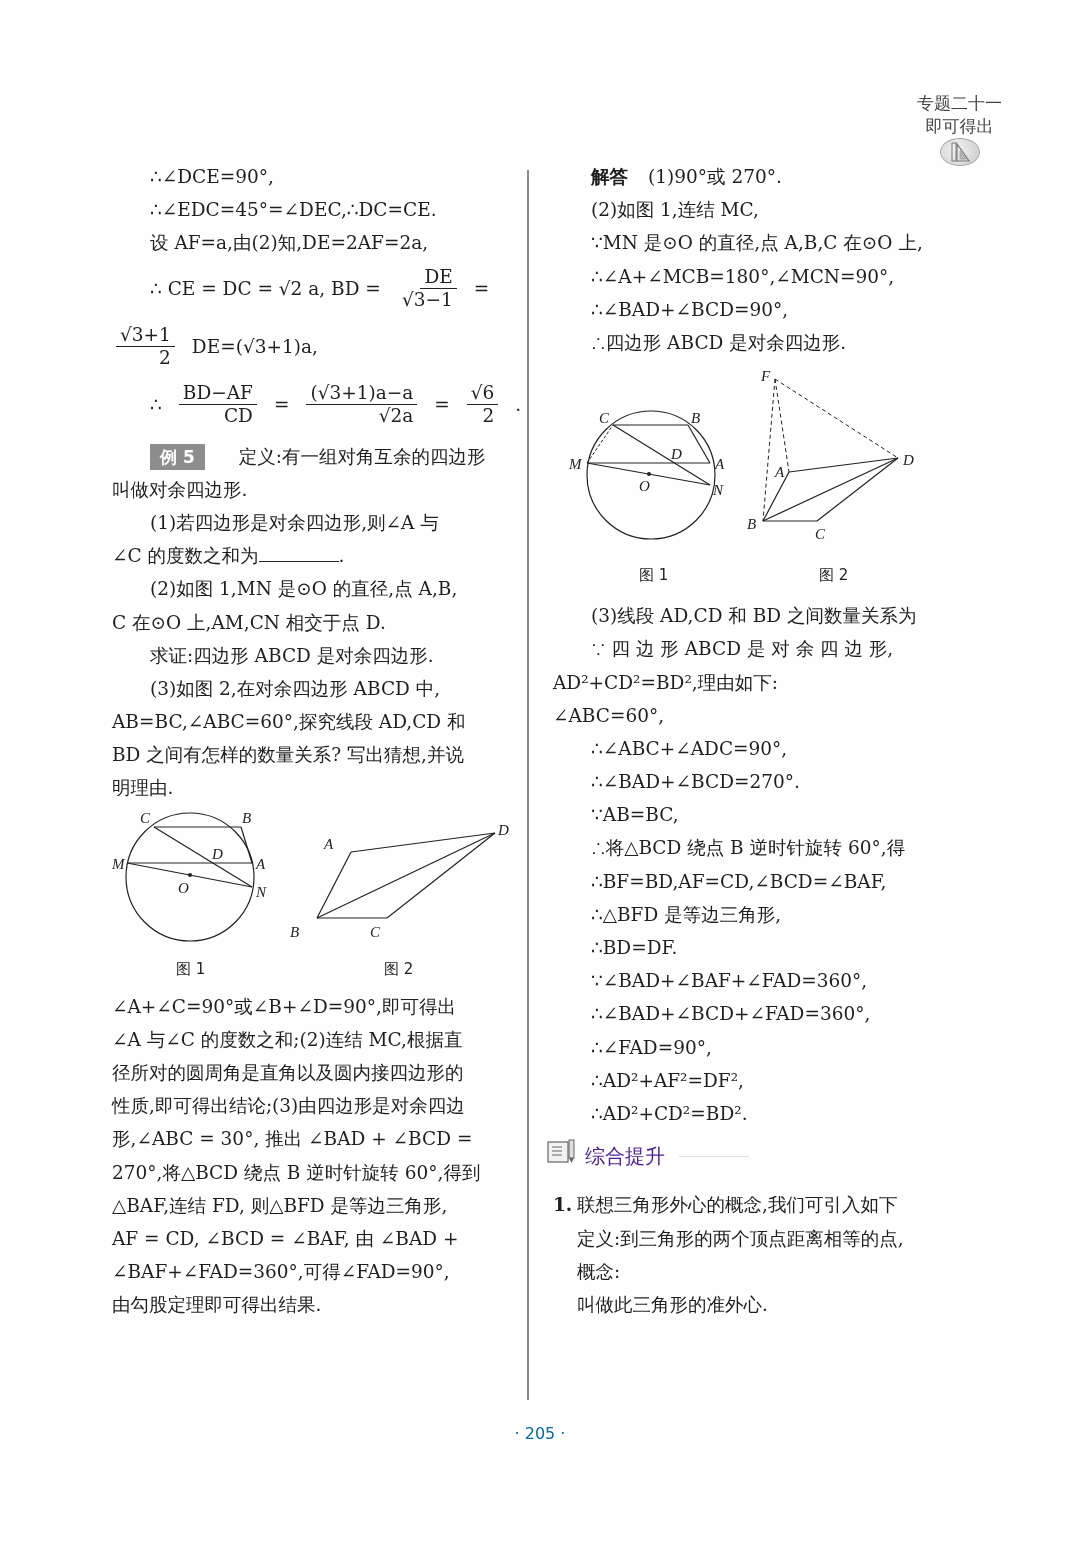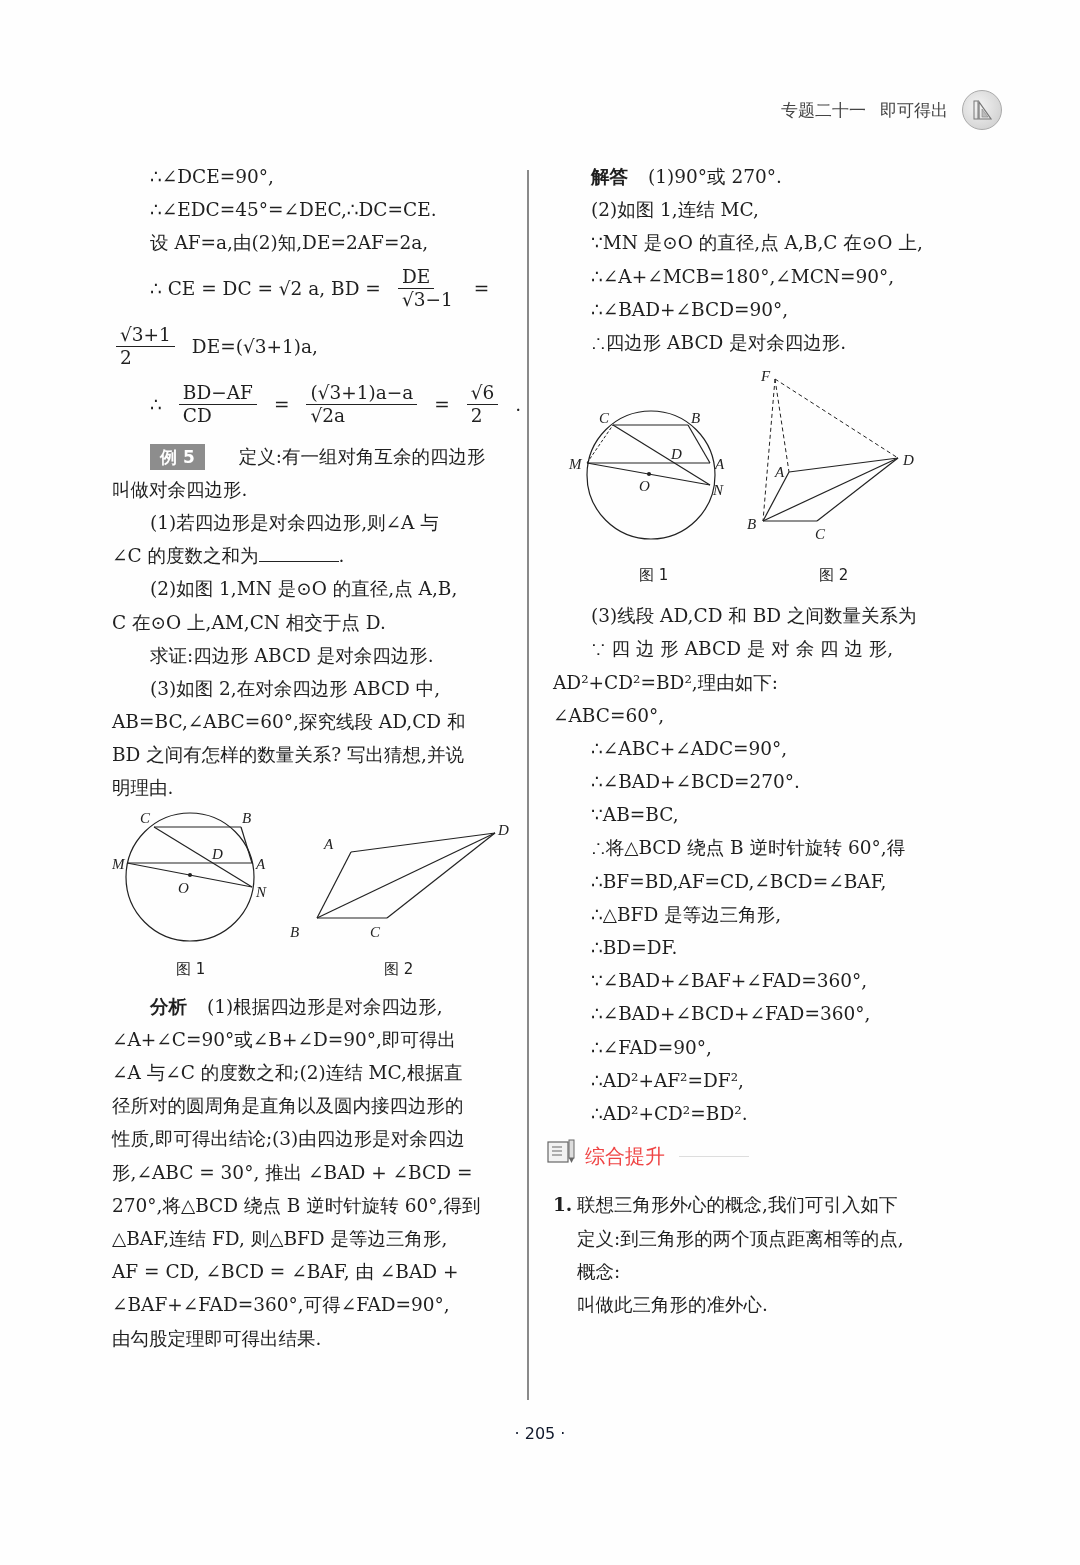--- a/index.html
+++ b/index.html
@@ -3,58 +3,58 @@
 <meta charset="utf-8">
 <style>
   html, body { margin: 0; padding: 0; }
   body {
     width: 1080px; height: 1565px; position: relative; overflow: hidden;
     background: #fefefe; color: #1f1f1f;
     font-family: "DejaVu Serif", "Liberation Serif", serif;
   }
   .header {
     position: absolute; top: 92px; right: 78px; height: 36px;
-    display: flex; align-items: center; gap: 14px;
+    display: flex; align-items: center; 
     font-family: "DejaVu Sans", "Liberation Sans", sans-serif;
-    font-size: 17px; color: #444;
+    font-size: 17px; color: #444; flex-direction: column;
   }
   .header-icon {
     width: 38px; height: 38px; border-radius: 50%;
     background: radial-gradient(circle at 40% 40%, #f4f4f4, #c9c9c9);
     border: 1px solid #aaa; display: flex; align-items: center; justify-content: center;
   }
   .col { position: absolute; top: 160px; font-size: 18.5px; line-height: 33.2px; }
   .col.left { left: 112px; width: 392px; }
   .col.right { left: 553px; width: 400px; }
   .divider { position: absolute; left: 527px; top: 170px; width: 2px; height: 1230px; background: #8a8a8a; }
   .line { white-space: nowrap; height: 33.2px; }
   .ind { padding-left: 38px; }
-  .frac { display: inline-flex; flex-direction: column; align-items: flex-start; vertical-align: middle; line-height: 22px; margin: 0 4px; }
+  .frac { display: inline-flex; flex-direction: column; align-items: flex-end; vertical-align: middle; line-height: 22px; margin: 0 4px; }
   .frac .num { border-bottom: 1px solid #222; padding: 0 4px; }
   .frac .den { padding: 0 4px; }
   .tall { height: 58px; display: flex; align-items: center; white-space: nowrap; gap: 13px; }
   .badge {
     display: inline-block; background: #8d8d8d; color: #fff;
     font-family: "DejaVu Sans", "Liberation Sans", sans-serif; font-weight: bold;
     padding: 0 10px; font-size: 17px; line-height: 26px; margin-right: 34px;
   }
   .blank { display: inline-block; width: 80px; border-bottom: 1px solid #222; height: 20px; vertical-align: baseline; }
   .bold { font-weight: bold; font-family: "DejaVu Sans", "Liberation Sans", sans-serif; }
   .figs { position: relative; height: 185px; }
   .figcap { font-size: 15px; position: absolute; font-family: "DejaVu Sans", sans-serif; }
   .section-title {
     display: flex; align-items: center; gap: 8px; margin: 8px 0 14px -6px;
-    font-family: "DejaVu Sans", "Liberation Sans", sans-serif; font-size: 20px; color: #ef4444;
+    font-family: "DejaVu Sans", "Liberation Sans", sans-serif; font-size: 20px; color: #4c1d95;
   }
   .section-title .rule { width: 70px; height: 1px; background: #ddd; margin-left: 6px; }
   .qnum { font-weight: bold; display: inline-block; width: 24px; }
   .qind { padding-left: 24px; }
   .pagenum {
     position: absolute; top: 1424px; left: 0; width: 100%; text-align: center;
-    font-family: "DejaVu Sans", "Liberation Sans", sans-serif; font-size: 16px; color: #0f172a;
+    font-family: "DejaVu Sans", "Liberation Sans", sans-serif; font-size: 16px; color: #0369a1;
   }
   svg text { font-family: "Liberation Serif", serif; font-style: italic; font-size: 15px; fill: #222; }
 </style>
 </head>
 <body>
 
 <div class="header">
   <span>专题二十一</span>
   <span>即可得出</span>
   <span class="header-icon">
@@ -142,23 +142,20 @@
       <line x1="275" y1="113" x2="383" y2="28" stroke="#222" stroke-width="1.2"></line>
       <text x="212" y="44">A</text>
         <text x="386" y="30">D</text>
       <text x="178" y="132">B</text>
         <text x="258" y="132">C</text>
     </svg>
     <span class="figcap" style="left:64px;top:148px">图 1</span>
     <span class="figcap" style="left:272px;top:148px">图 2</span>
   </div>
 
-  <div class="line ind">
-    <span class="bold" style="margin-right:20px">分析</span><span>(1)根据四边形是对余四边形,</span>
-  </div>
   <div class="line">∠A+∠C=90°或∠B+∠D=90°,即可得出</div>
   <div class="line">∠A 与∠C 的度数之和;(2)连结 MC,根据直</div>
   <div class="line">径所对的圆周角是直角以及圆内接四边形的</div>
   <div class="line">性质,即可得出结论;(3)由四边形是对余四边</div>
   <div class="line">形,∠ABC = 30°, 推出 ∠BAD + ∠BCD =</div>
   <div class="line">270°,将△BCD 绕点 B 逆时针旋转 60°,得到</div>
   <div class="line">△BAF,连结 FD, 则△BFD 是等边三角形,</div>
   <div class="line">AF = CD, ∠BCD = ∠BAF, 由 ∠BAD +</div>
   <div class="line">∠BAF+∠FAD=360°,可得∠FAD=90°,</div>
   <div class="line">由勾股定理即可得出结果.</div>

